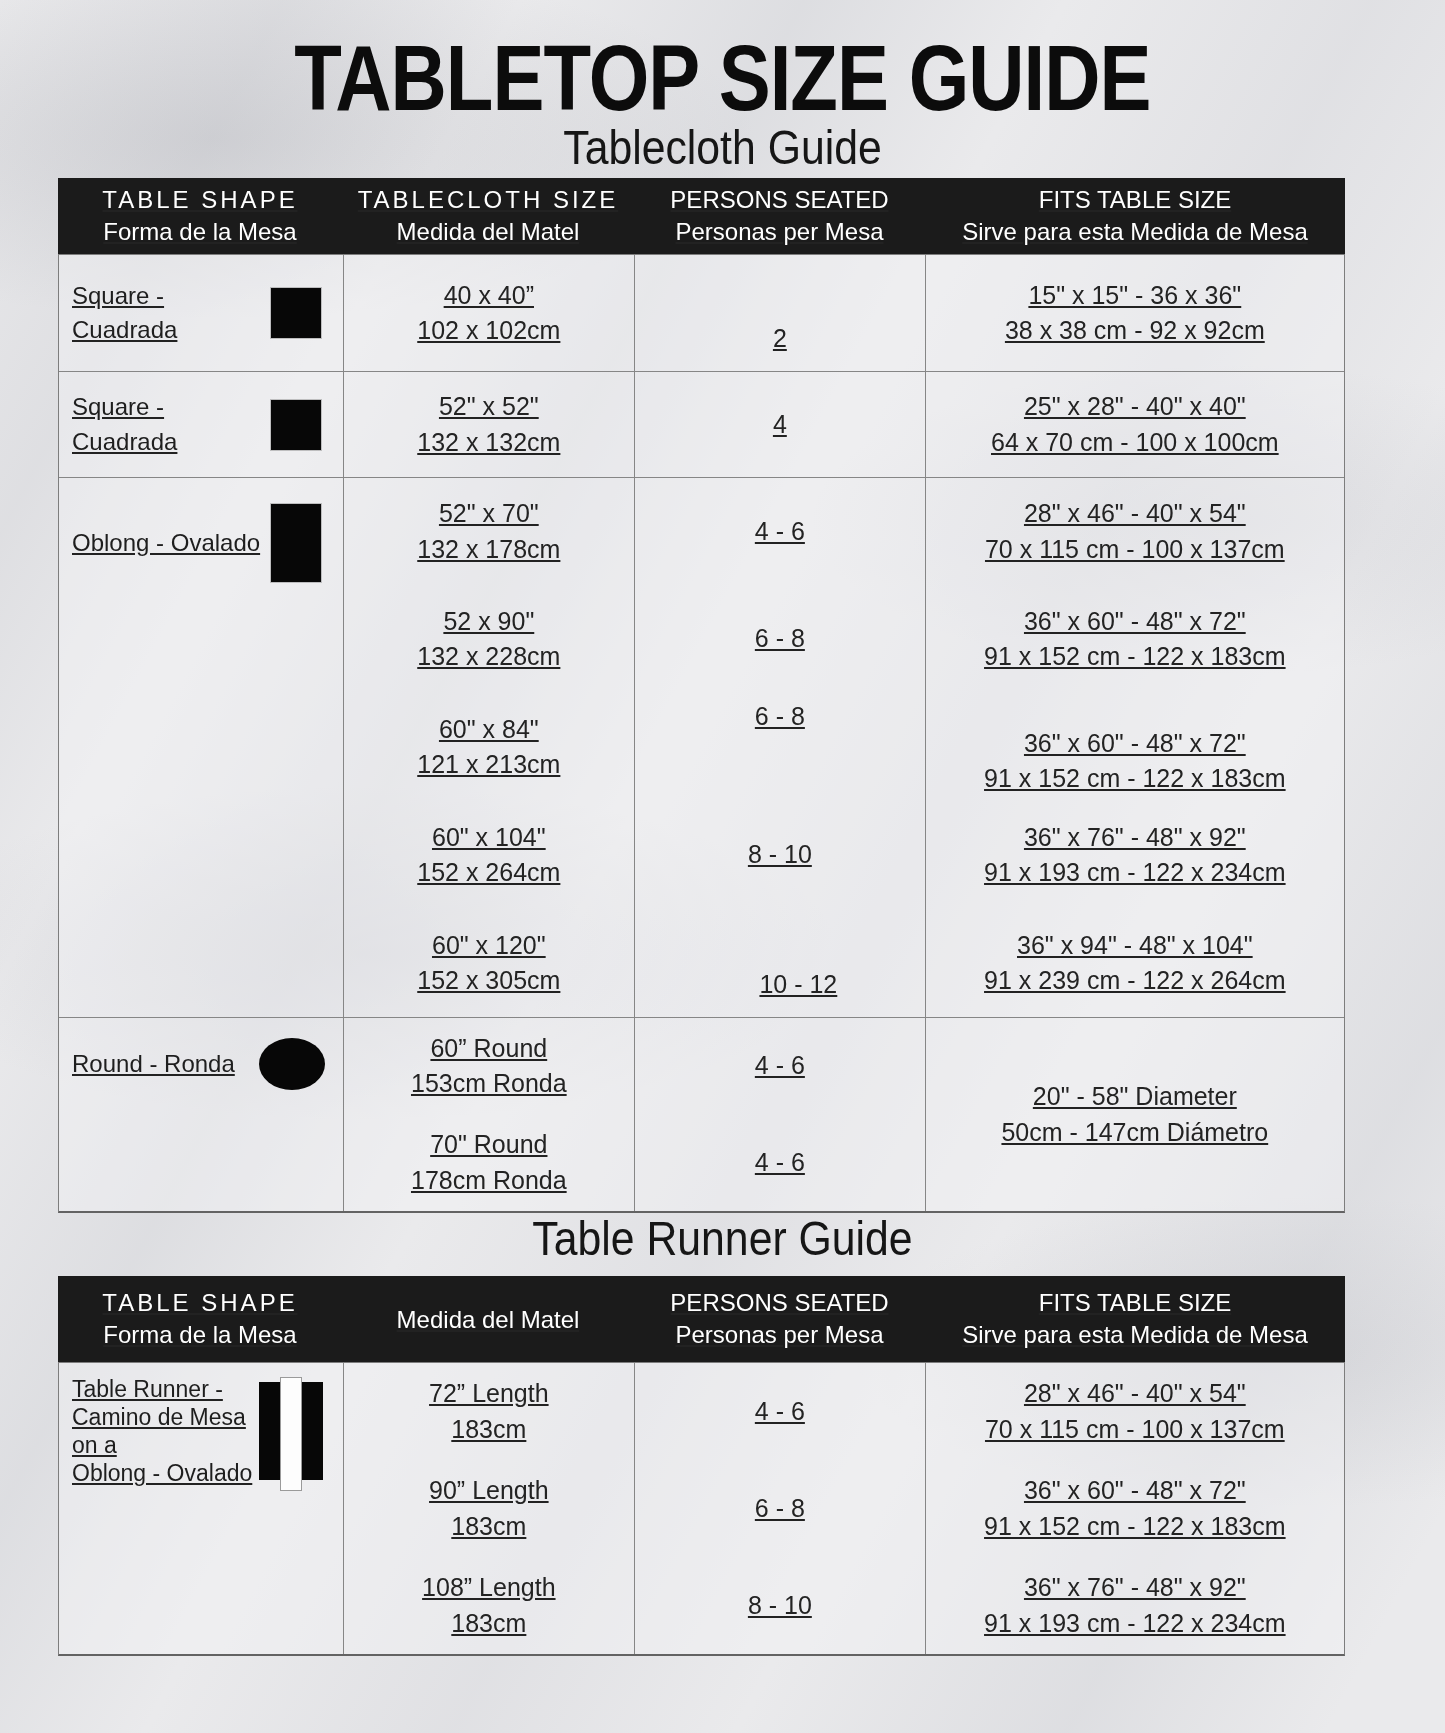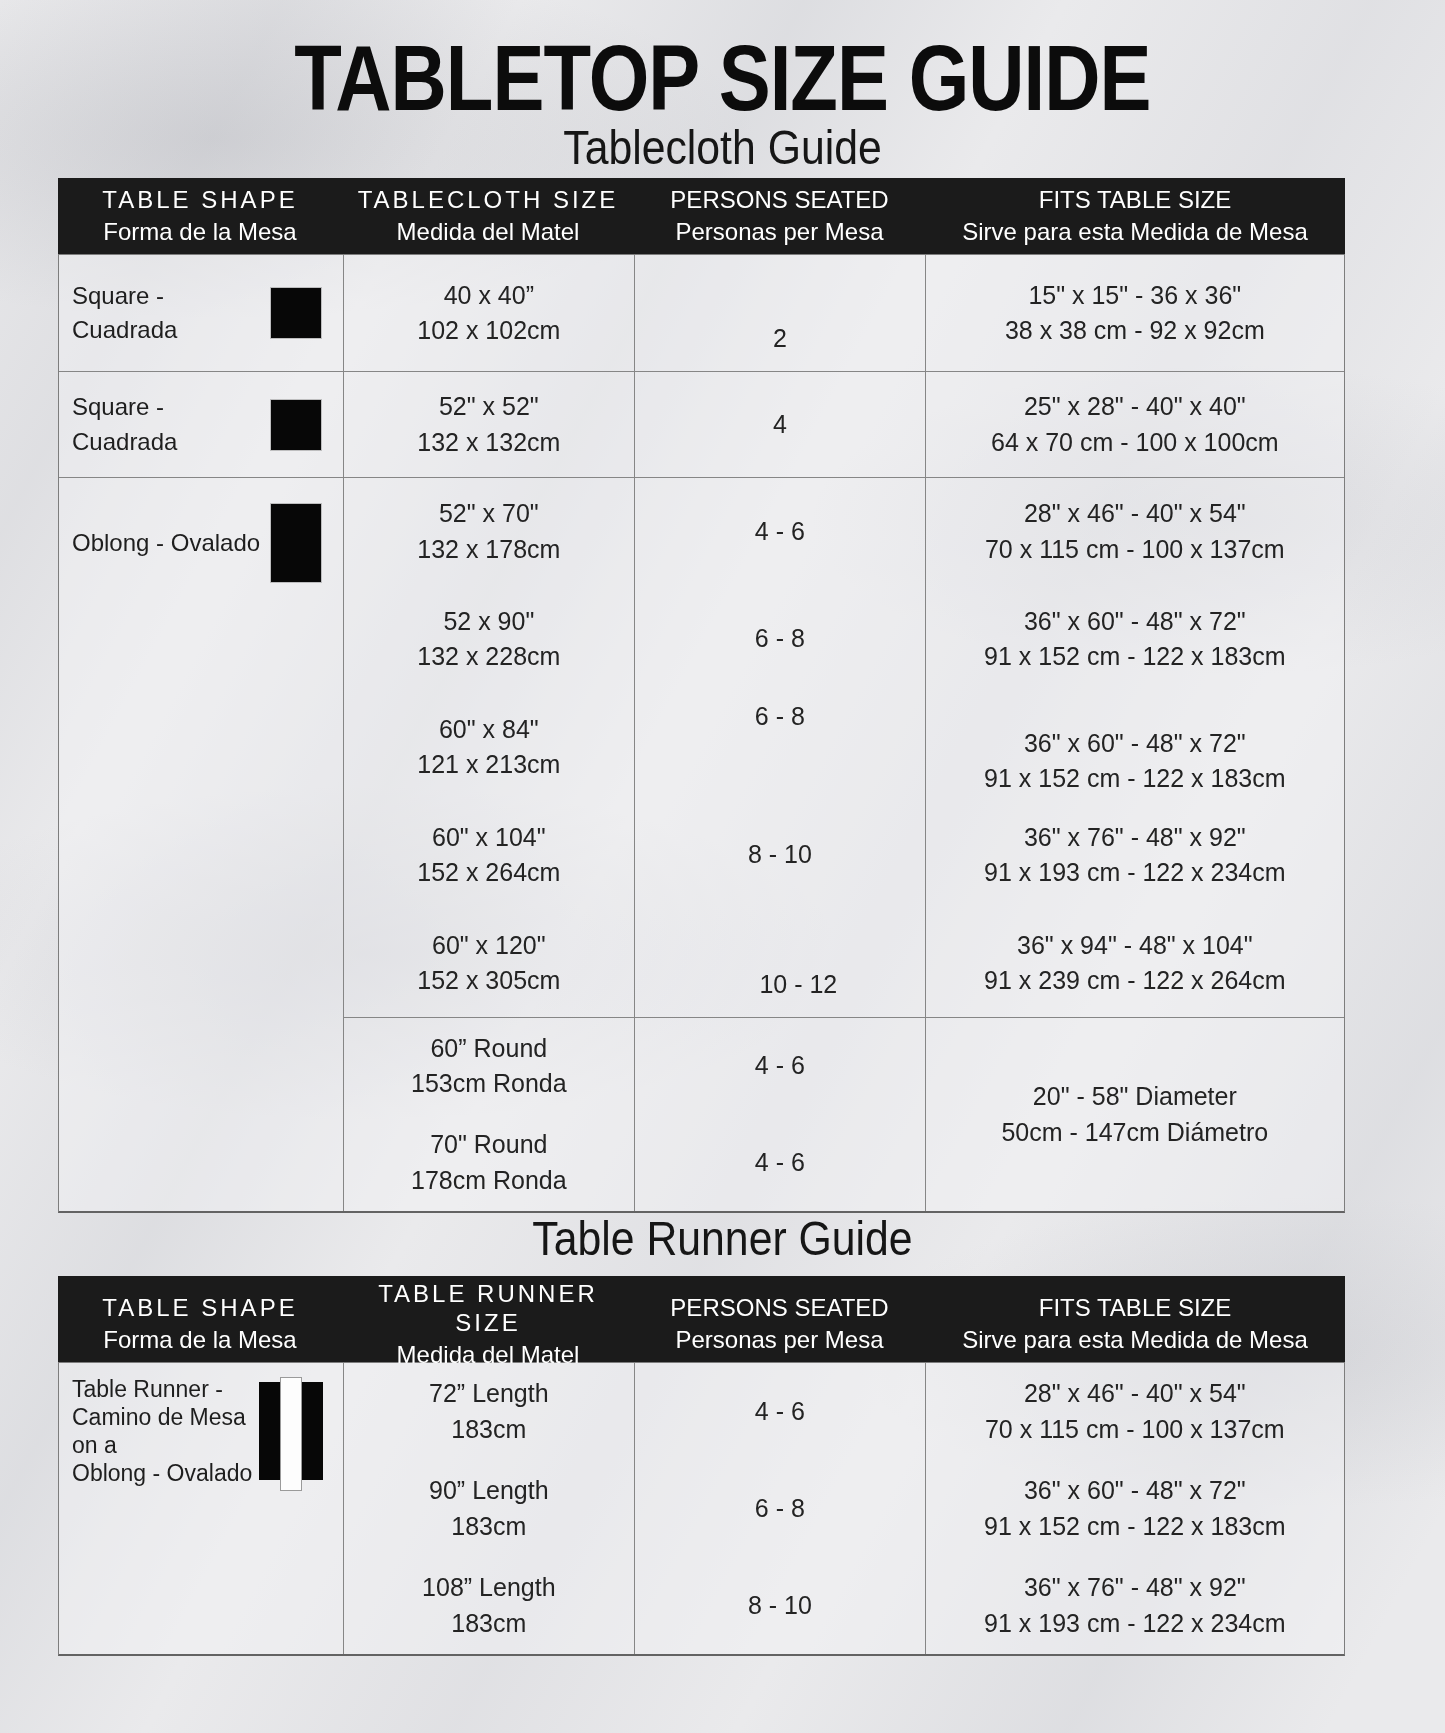--- a/index.html
+++ b/index.html
@@ -37,21 +37,21 @@
   .guide-title{
     position:absolute;left:0;width:100%;
     text-align:center;
     font-size:45px;font-weight:400;color:#161616;
     margin:0;
     transform:scale(0.95,1.05);
   }
   .guide-title.t1{top:122px;}
   .guide-title.t2{top:1213px;}
 
-  .size-table{position:absolute;left:58px;width:1287px;}
+  .size-table{position:absolute;left:58px;width:1287px;text-decoration:underline;}
   .size-table.tbl1{top:178px;}
   .size-table.tbl2{top:1276px;}
 
   .thead{
     display:grid;
     grid-template-columns:284fr 292fr 291fr 420fr;
     background:#1b1b1b;
     color:#fff;
     width:100%;
   }
@@ -240,20 +240,26 @@
         <span>152 x 305cm</span>
       </div>
       <div class="cell bl" style="grid-row:7;grid-column:3">
         <span class="down22">10 - 12</span>
       </div>
       <div class="cell bl" style="grid-row:7;grid-column:4">
         <span>36" x 94" - 48" x 104"</span>
         <span>91 x 239 cm - 122 x 264cm</span>
       </div>
 
+      <div class="cell shape-cell bt round-top" style="grid-row:8 / span 2;grid-column:1">
+        <div class="shape-inner">
+          <span class="shape-label">Round - Ronda</span>
+          <span class="icon icon-round"></span>
+        </div>
+      </div>
 
       <div class="cell bl bt" style="grid-row:8;grid-column:2">
         <span>60” Round</span>
         <span>153cm Ronda</span>
       </div>
       <div class="cell bl bt" style="grid-row:8;grid-column:3">
         <span>4 - 6</span>
       </div>
 
       <div class="cell bl bt" style="grid-row:8 / span 2;grid-column:4">
@@ -274,21 +280,20 @@
 
   <h2 class="guide-title t2">Table Runner Guide</h2>
 
   <div class="size-table tbl2">
     <div class="thead">
       <div class="th sp">
         <span class="en">TABLE SHAPE</span>
         <span class="es">Forma de la Mesa</span>
       </div>
       <div class="th sp">
-        <span class="en">TABLE RUNNER SIZE</span>
         <span class="es">Medida del Matel</span>
       </div>
       <div class="th">
         <span class="en">PERSONS SEATED</span>
         <span class="es">Personas per Mesa</span>
       </div>
       <div class="th">
         <span class="en">FITS TABLE SIZE</span>
         <span class="es">Sirve para esta Medida de Mesa</span>
       </div>

